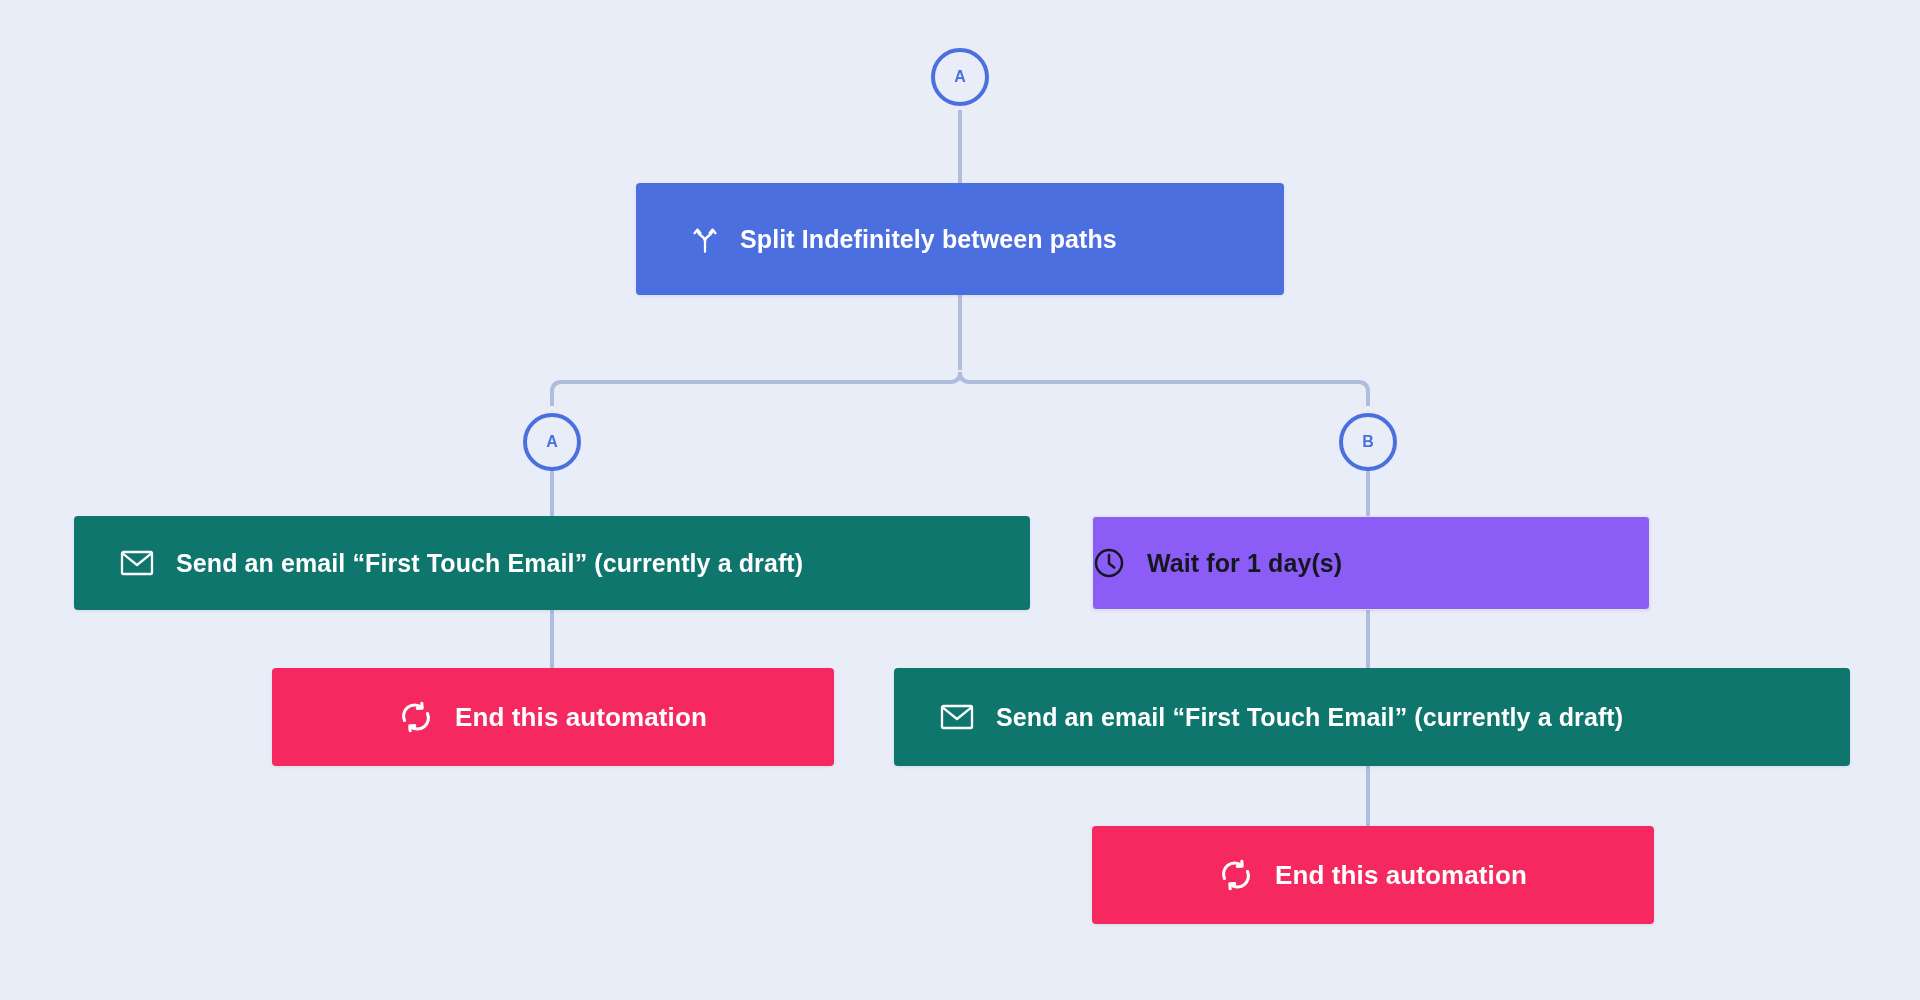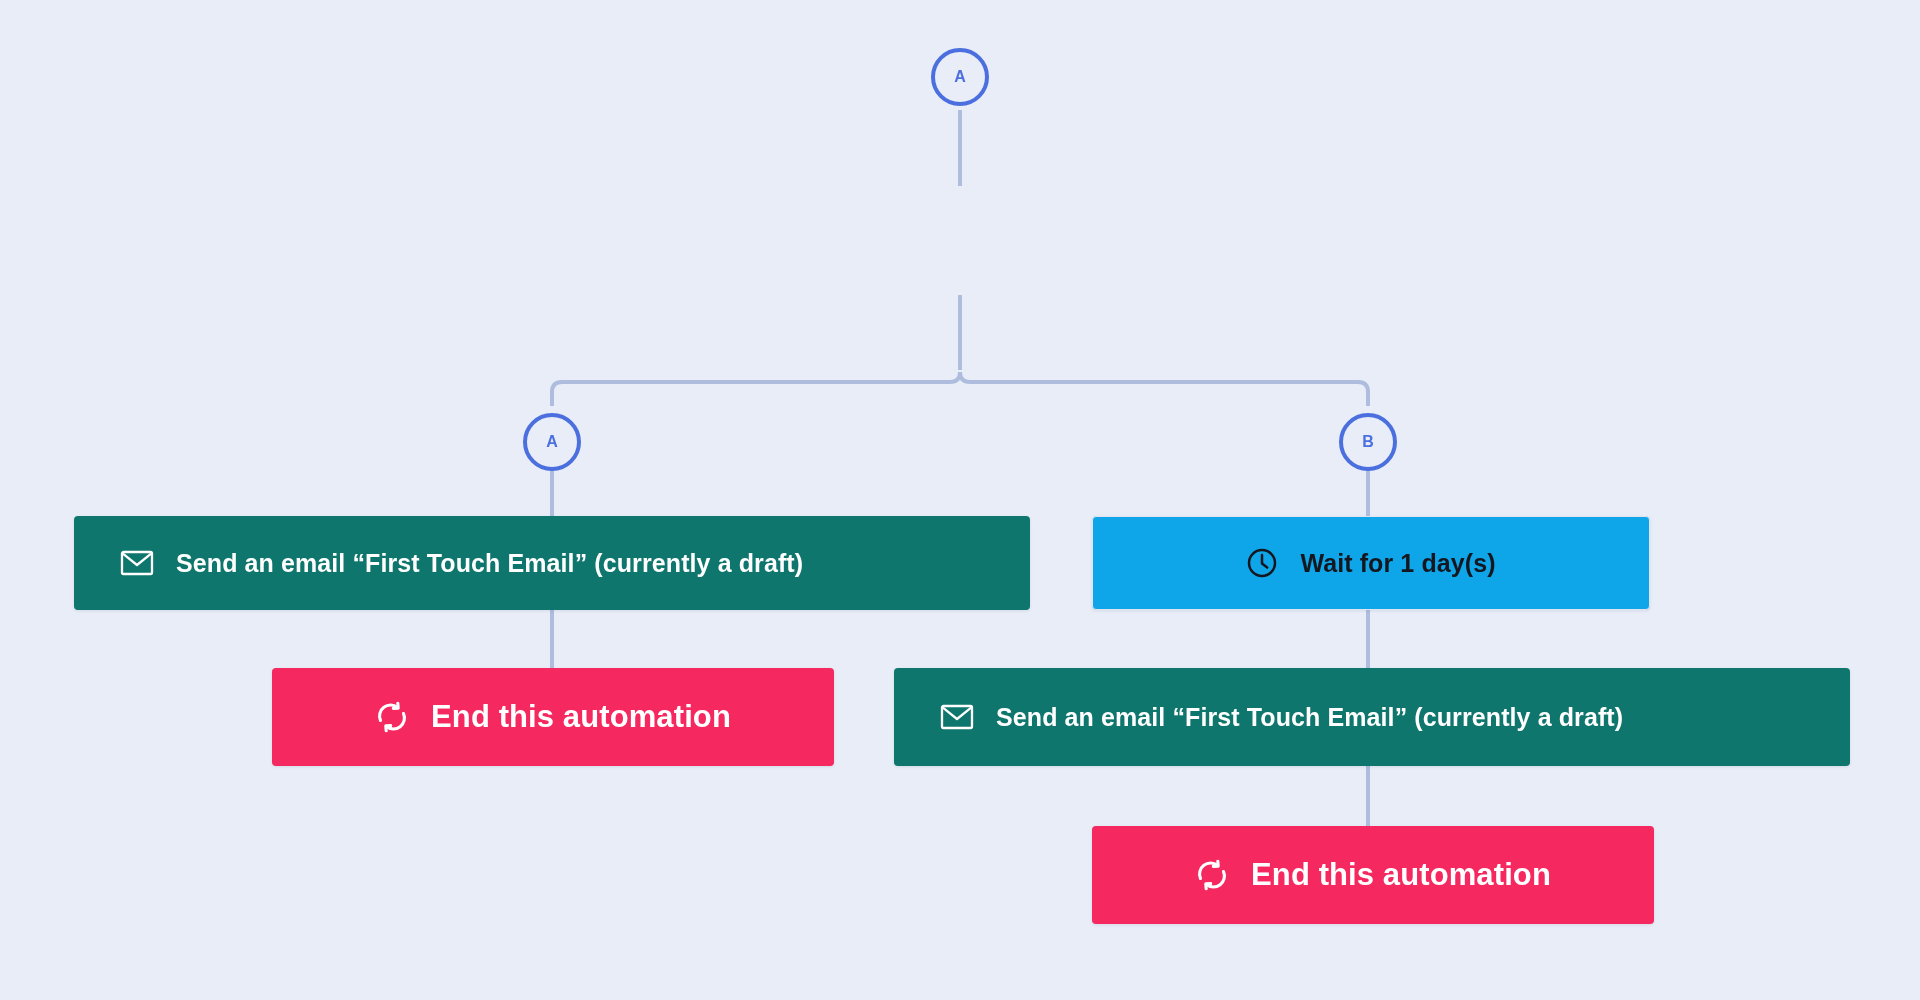--- a/index.html
+++ b/index.html
@@ -69,37 +69,37 @@
     background: #0f766e;
     justify-content: flex-start;
   }
   .node-email .node-label {
     color: #ffffff;
     font-size: 25px;
   }
 
   
   .node-wait {
-    background: #0ea5e9;
+    background: #8b5cf6;
     border: 1px solid #dfe4f0;
-    justify-content: center;
+    justify-content: flex-start;
   }
   .node-wait .node-label {
     color: #15171f;
     font-size: 25px;
   }
 
   
   .node-end {
     background: #f5285f;
     justify-content: center;
   }
   .node-end .node-label {
     color: #ffffff;
-    font-size: 31px;
+    font-size: 26px;
   }
 
   
   .badge {
     position: absolute;
     z-index: 4;
     width: 58px;
     height: 58px;
     border-radius: 50%;
     border: 4px solid #4b6fdf;
@@ -147,20 +147,32 @@
   </div>
 
   <div class="badge" style="left:523px; top:413px;">
     <span>A</span>
   </div>
 
   <div class="badge" style="left:1339px; top:413px;">
     <span>B</span>
   </div>
 
+  <div class="node node-split" style="left:636px; top:183px; width:648px; height:112px; padding-left:56px;">
+    <span class="node-icon">
+      <svg width="26" height="30" viewBox="0 0 24 28" fill="none" stroke="#ffffff" stroke-width="2.1" stroke-linecap="round" stroke-linejoin="round">
+        <path d="M12 26 L12 16"></path>
+        <path d="M12 16 C12 11 5 11 5 6"></path>
+        <path d="M12 16 C12 11 19 11 19 6"></path>
+        <path d="M2.2 8.6 L5 5.2 L7.8 8.6"></path>
+        <path d="M16.2 8.6 L19 5.2 L21.8 8.6"></path>
+      </svg>
+    </span>
+    <span class="node-label" style="margin-left:22px;">Split Indefinitely between paths</span>
+  </div>
 
   <div class="node node-email" style="left:74px; top:516px; width:956px; height:94px; padding-left:46px;">
     <span class="node-icon">
       <svg width="34" height="28" viewBox="0 0 34 28" fill="none" stroke="#ffffff" stroke-width="2.3" stroke-linecap="round" stroke-linejoin="round">
         <rect x="2" y="3" width="30" height="22" rx="1.5"></rect>
         <path d="M3.5 5.2 L17 16 L30.5 5.2"></path>
       </svg>
     </span>
     <span class="node-label" style="margin-left:22px;">Send an email “First Touch Email” (currently a draft)</span>
   </div>

